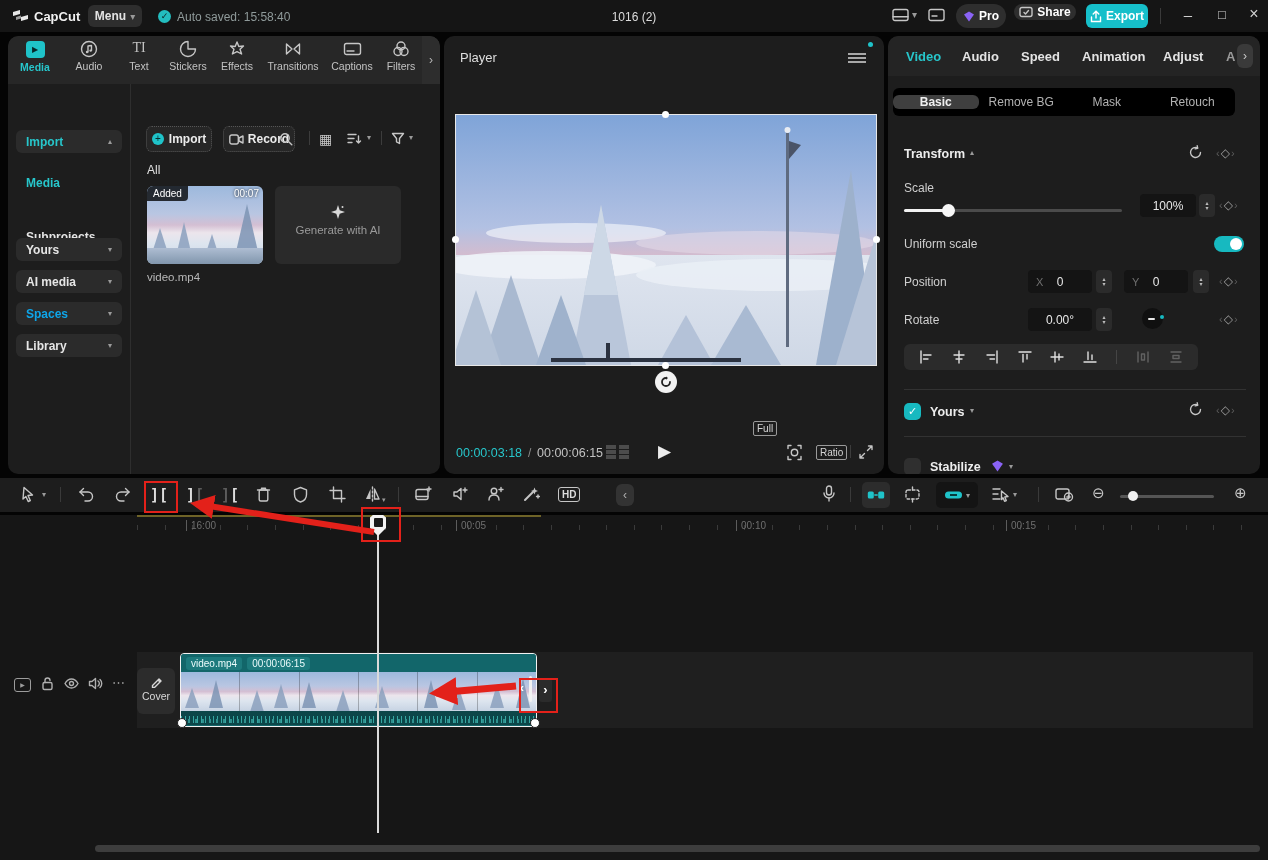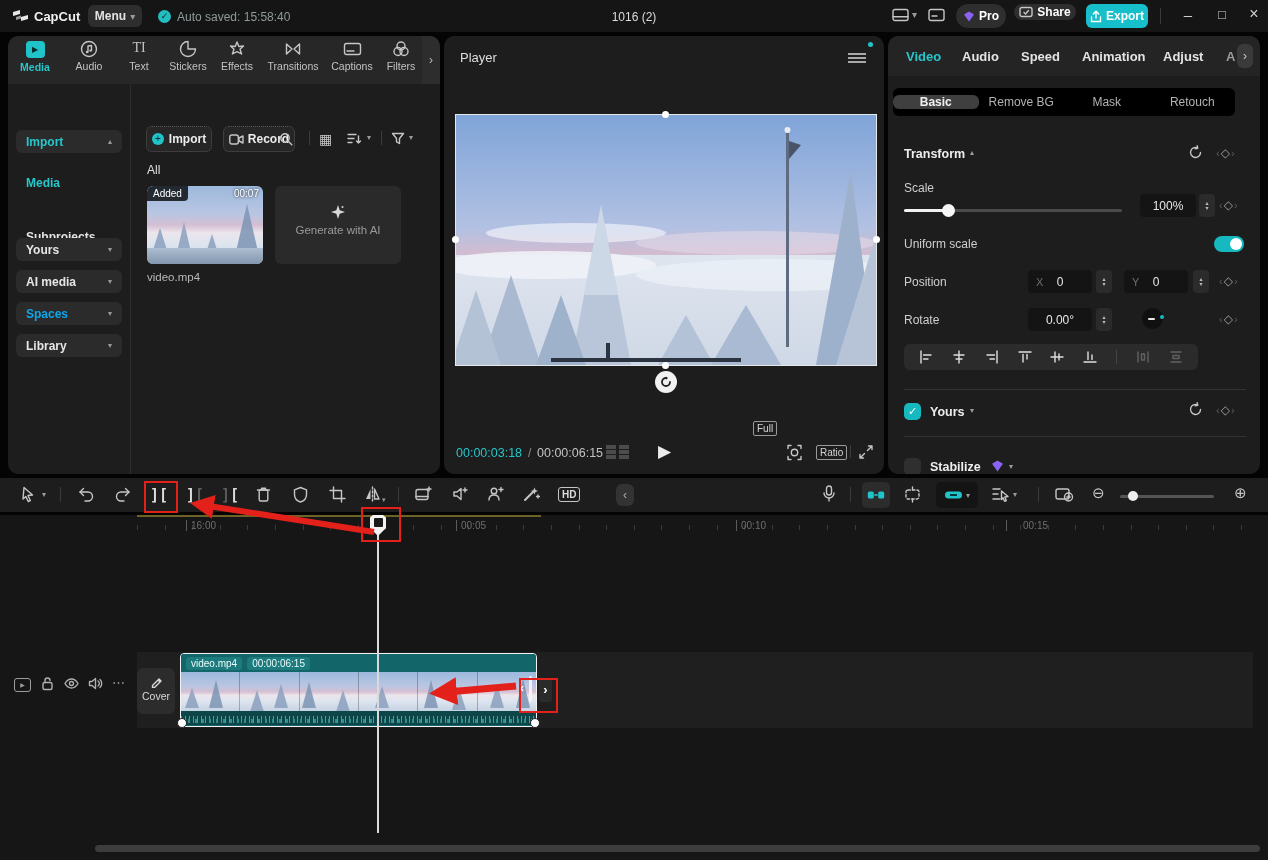--- a/index.html
+++ b/index.html
@@ -575,21 +575,21 @@
           <span class="txt" style="font-size:10px;color:#6f6f6f;">16:00</span>
         </div>
       <div class="abs" style="left:319px;top:3px;display:flex;gap:4px;align-items:center;">
           <div style="width:1px;height:11px;background:#5c5c5c;"></div>
           <span class="txt" style="font-size:10px;color:#6f6f6f;">00:05</span>
         </div>
       <div class="abs" style="left:599px;top:3px;display:flex;gap:4px;align-items:center;">
           <div style="width:1px;height:11px;background:#5c5c5c;"></div>
           <span class="txt" style="font-size:10px;color:#6f6f6f;">00:10</span>
         </div>
-      <div class="abs" style="left:869px;top:3px;display:flex;gap:16px;align-items:center;">
+      <div class="abs" style="left:869px;top:3px;display:flex;gap:4px;align-items:center;">
           <div style="width:1px;height:11px;background:#5c5c5c;"></div>
           <span class="txt" style="font-size:10px;color:#6f6f6f;">00:15</span>
         </div>
     </div>
 
     <div class="abs" style="left:137px;top:137px;width:1116px;height:76px;background:#1f1f1f;"></div>
 
     <div class="abs" style="left:0;top:160px;width:130px;height:30px;">
       <div class="abs" style="left:14px;top:3px;width:15px;height:12px;border:1.5px solid #9c9c9c;border-radius:3px;color:#9c9c9c;font-size:6px;text-align:center;line-height:12px;">▶</div>
       <svg class="abs" style="left:41px;top:1px;" width="13" height="15" viewBox="0 0 13 15">

